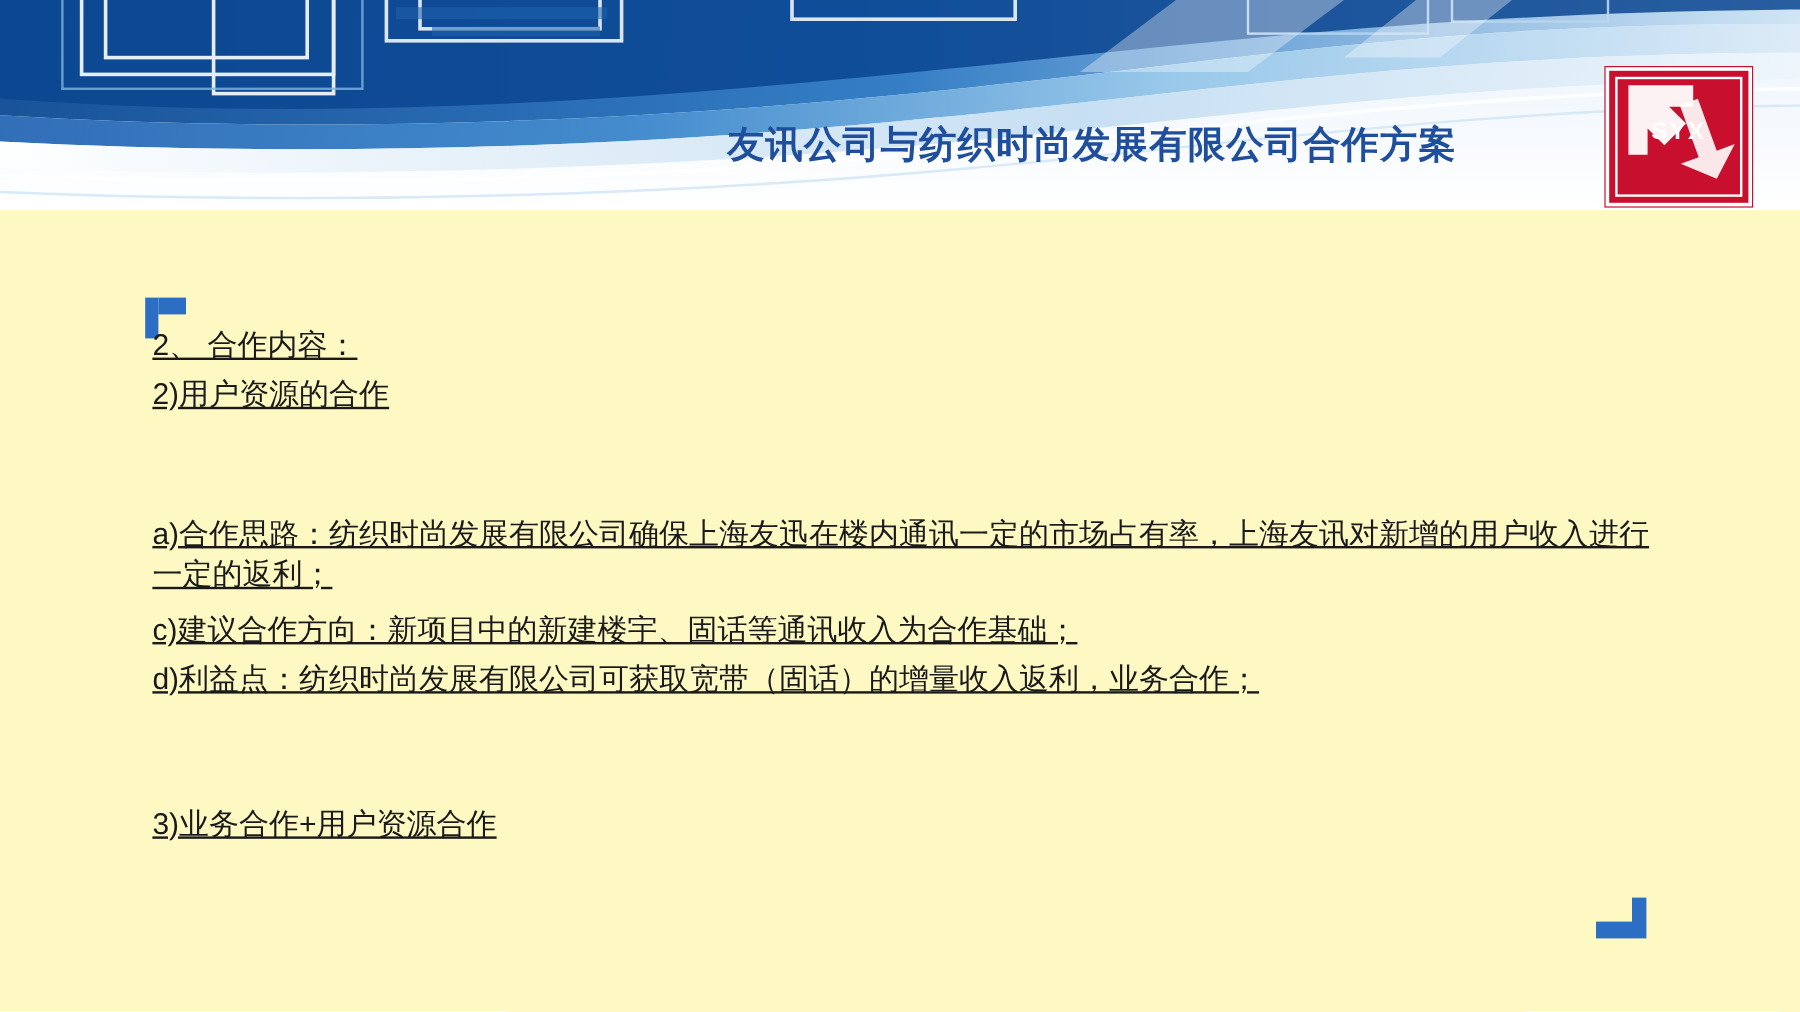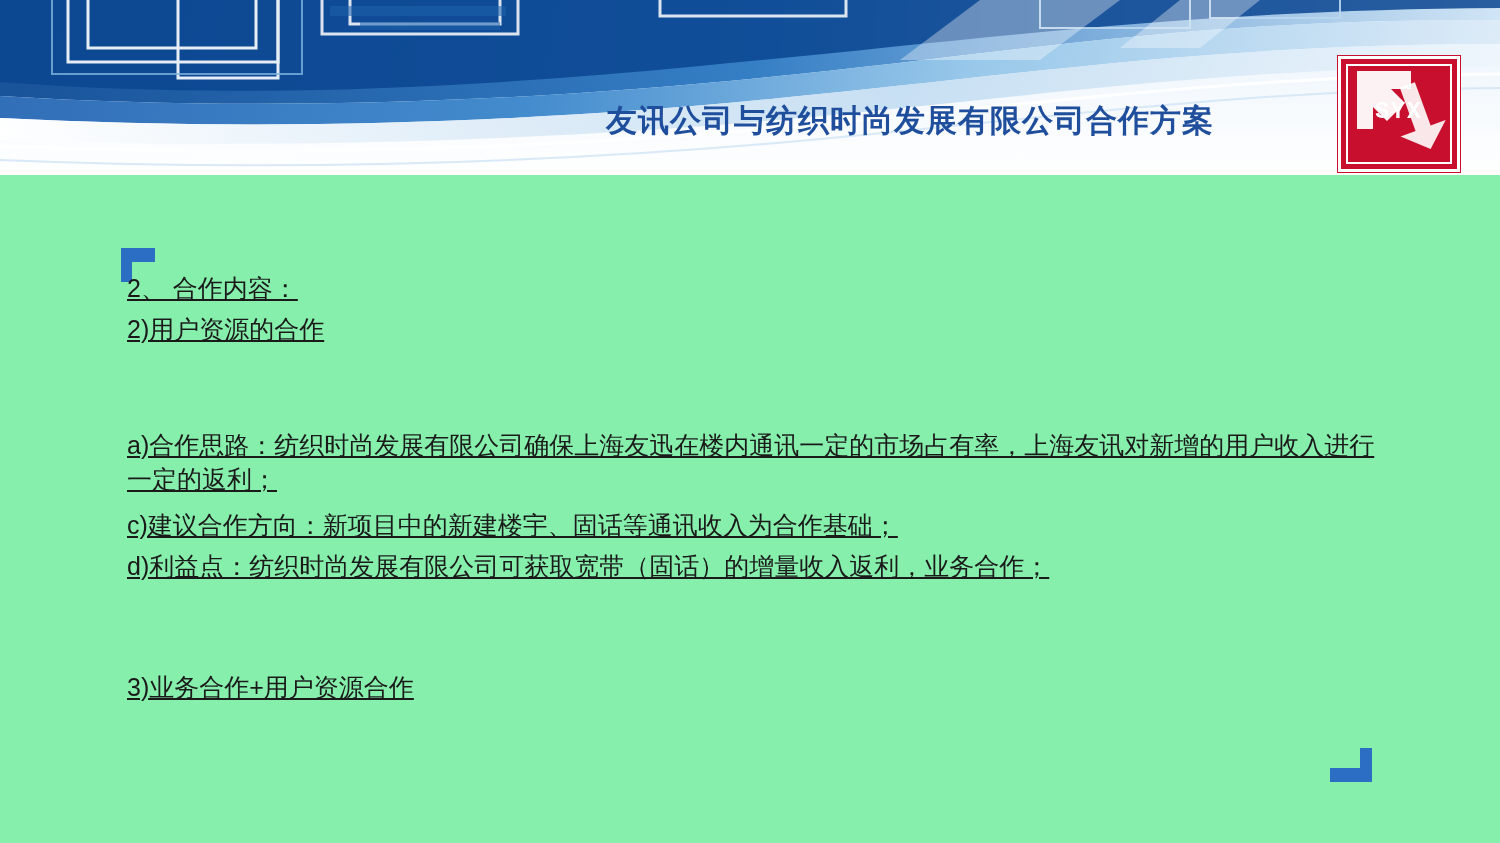--- a/index.html
+++ b/index.html
@@ -8,21 +8,21 @@
     background: #ffffff;
   }
   body {
     font-family: "Liberation Sans", "DejaVu Sans", sans-serif;
   }
   .slide {
     position: relative;
     width: 1500px;
     height: 843px;
     overflow: hidden;
-    background: #86efac;
+    background: #fef9c3;
   }
 
   
   .header-band {
     position: absolute;
     left: 0;
     top: 0;
     width: 1500px;
     height: 175px;
     overflow: hidden;
@@ -68,24 +68,24 @@
     left: 0;
     top: 0;
   }
   .logo-text {
     position: absolute;
     left: 0;
     right: 0;
     top: 40px;
     text-align: center;
     color: #ffffff;
-    font-size: 23px;
+    font-size: 20px;
     font-weight: bold;
     letter-spacing: 2px;
-    font-family: Liberation Mono, monospace;
+    font-family: Liberation Sans, sans-serif;
   }
 
   
   .corner-tl {
     position: absolute;
     left: 121px;
     top: 248px;
     width: 34px;
     height: 34px;
   }

